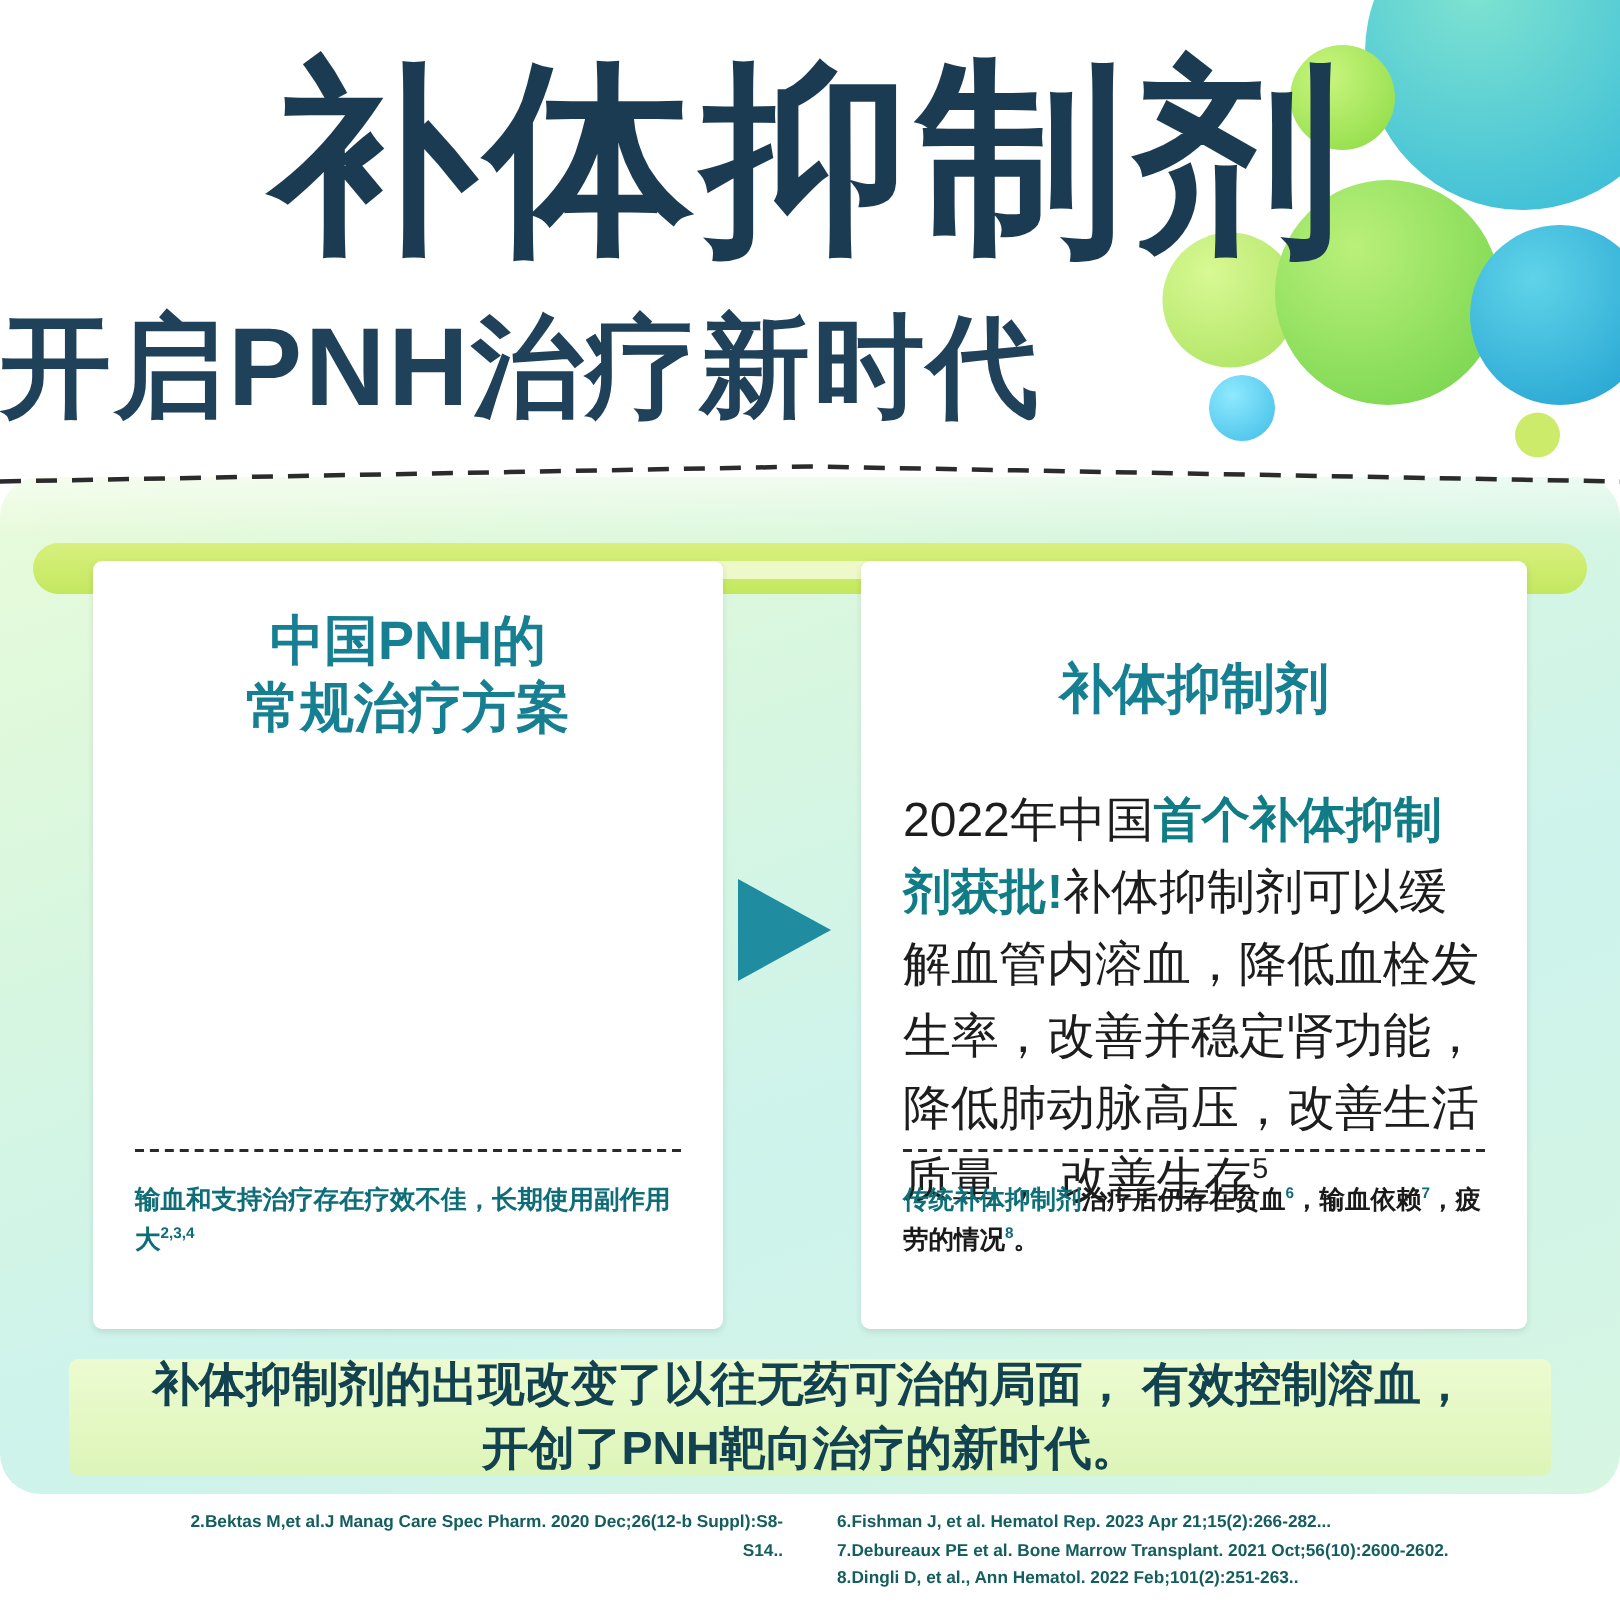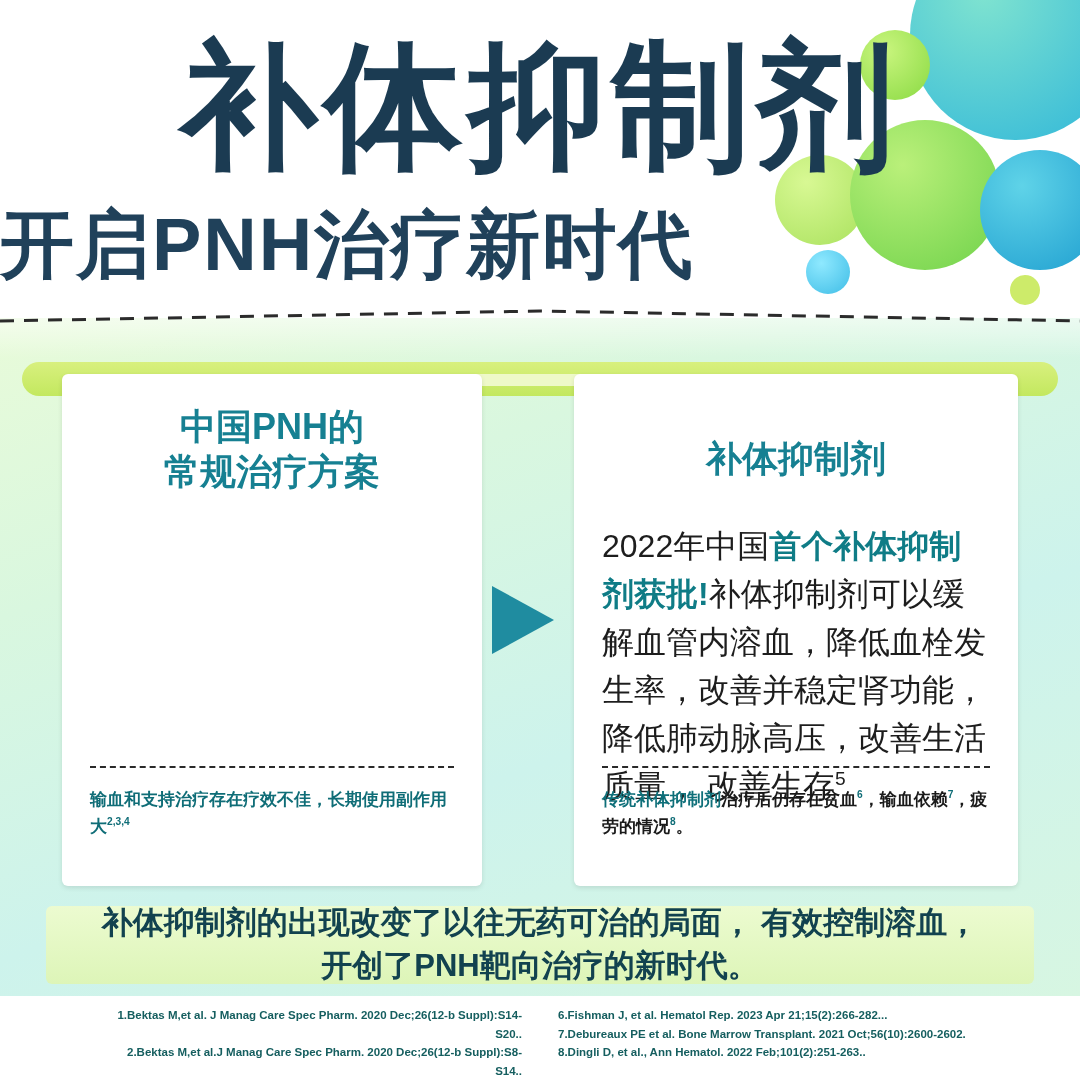--- a/index.html
+++ b/index.html
@@ -69,20 +69,21 @@
     position: absolute;
     left: 0; top: 309px; width: 1080px; height: 14px;
     z-index: 6;
   }
 
   
   .body-panel {
     position: absolute;
     left: 0; top: 318px; width: 1080px; height: 678px;
     background: linear-gradient(160deg, #e8fbd9 0%, #d9f7df 28%, #cdf3ec 60%, #d7f6e2 100%);
+    border-radius: 27px;
   }
   .body-panel:before {
     content: "";
     position: absolute; left: 0; top: 0; width: 1080px; height: 40px;
     background: linear-gradient(180deg, #ffffff 0%, rgba(255,255,255,0) 100%);
     opacity: .55;
   }
 
   
   .rail {
@@ -252,21 +253,20 @@
       <div class="card-foot">
         <span class="hl-dark">传统补体抑制剂</span><span class="norm">治疗后仍存在贫血</span><sup>6</sup><span class="norm">，输血依赖</span><sup>7</sup><span class="norm">，疲劳的情况</span><sup>8</sup><span class="norm">。</span>
       </div>
     </div>
 
     <div class="conclusion">补体抑制剂的出现改变了以往无药可治的局面， 有效控制溶血，开创了PNH靶向治疗的新时代。</div>
   </div>
 
   <div class="refs">
     <div class="refcol left">
-      <div>1.Bektas M,et al. J Manag Care Spec Pharm. 2020 Dec;26(12-b Suppl):S14-S20..</div>
       <div>2.Bektas M,et al.J Manag Care Spec Pharm. 2020 Dec;26(12-b Suppl):S8-S14..</div>
 
     </div>
     <div class="refcol right">
       <div>6.Fishman J, et al. Hematol Rep. 2023 Apr 21;15(2):266-282...</div>
       <div>7.Debureaux PE et al. Bone Marrow Transplant. 2021 Oct;56(10):2600-2602.</div>
       <div>8.Dingli D, et al., Ann Hematol. 2022 Feb;101(2):251-263..</div>
     </div>
   </div>
 

